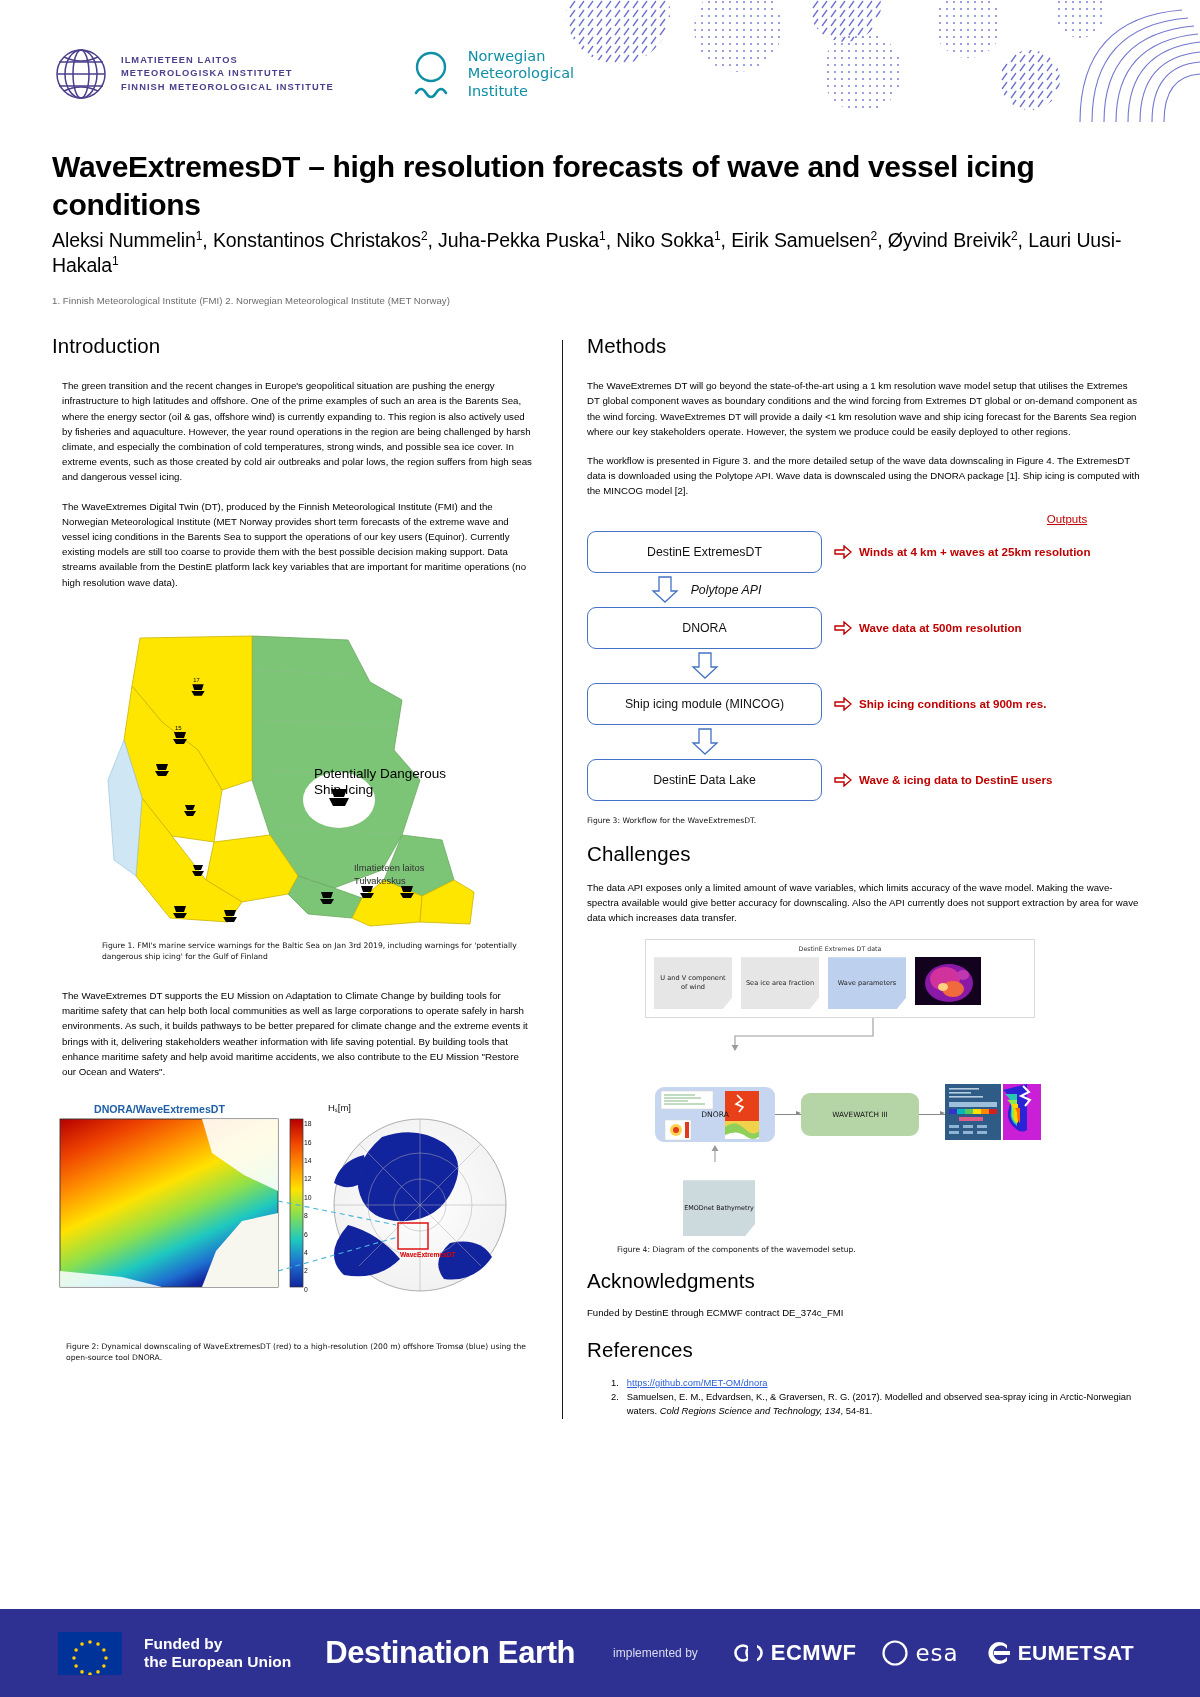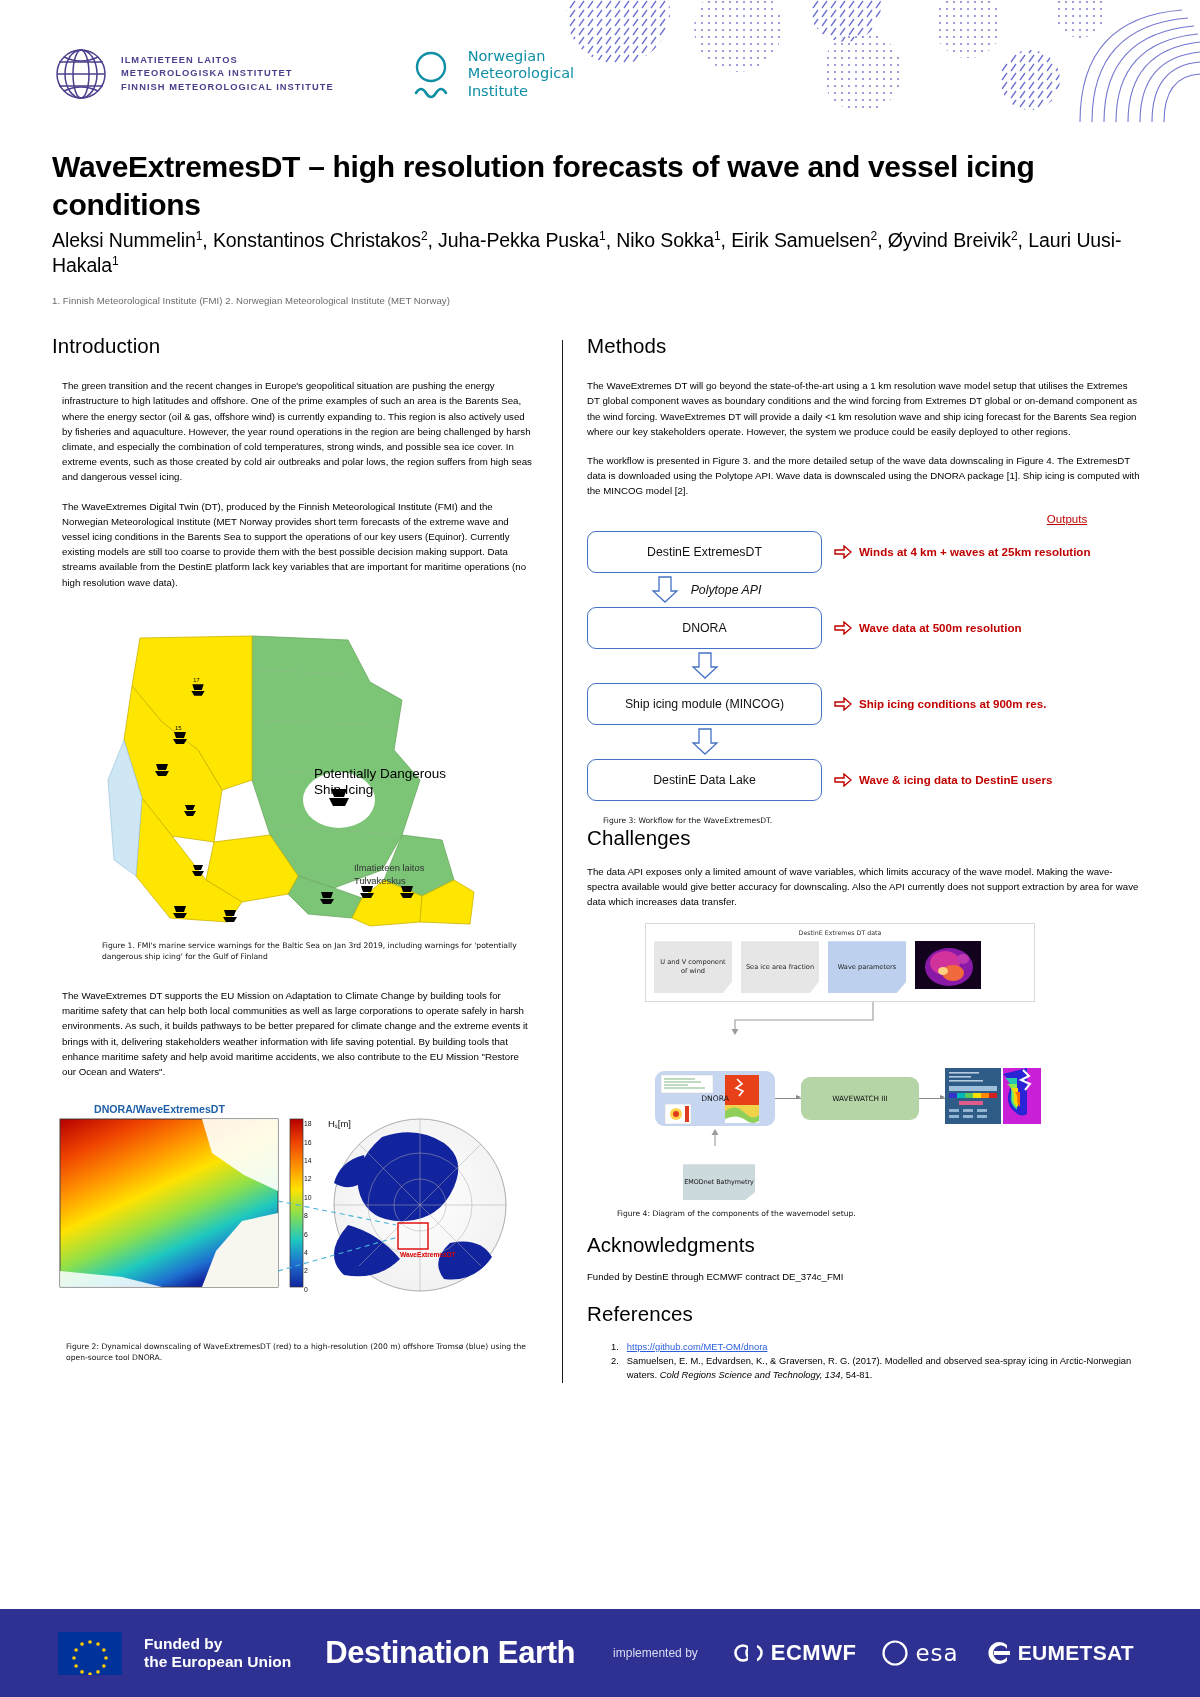--- a/index.html
+++ b/index.html
@@ -101,21 +101,21 @@
     font-size:7.6px; color:#111; font-family:"DejaVu Sans", sans-serif;
   }
   .node-ww3 {
     width:118px; height:43px; background:#b5d5a7; border-radius:9px;
     display:flex; align-items:center; justify-content:center;
     font-size:7.3px; color:#111; font-family:"DejaVu Sans", sans-serif;
   }
   .conn { height:1px; background:#888; width:26px; position:relative; }
   .conn:after{ content:""; position:absolute; right:0; top:-2.5px; border-left:5px solid #888; border-top:2.5px solid transparent; border-bottom:2.5px solid transparent; }
   .node-emod {
-    width:72px; height:36px; background:#ccd9dd; font-size:6.4px; text-align:center;
+    width:72px; height:56px; background:#ccd9dd; font-size:6.4px; text-align:center;
     display:flex; align-items:center; justify-content:center; color:#111;
     clip-path: polygon(0 0, 100% 0, 100% 78%, 86% 100%, 0 100%);
     margin:16px 0 0 66px; font-family:"DejaVu Sans", sans-serif;
   }
   .fig4-cap { margin:8px 0 0 0; }
 
   
   .ack-text { font-size:9.6px; margin:0 0 0 0; }
   .refs { font-size:9.4px; line-height:1.5; margin:6px 0 0 0; padding-left:24px; }
   .ref-link { color:#2b5fd9; text-decoration:underline; }
@@ -367,21 +367,21 @@
             <line x1="307" y1="43" x2="429" y2="165"></line>
               <line x1="307" y1="165" x2="429" y2="43"></line>
           </g>
 
           <rect x="346" y="122" width="30" height="26" fill="none" stroke="#e00000" stroke-width="1.4"></rect>
 
           <line x1="226" y1="170" x2="346" y2="136" stroke="#46b4d8" stroke-width="1.1" stroke-dasharray="5 4"></line>
           <line x1="226" y1="100" x2="344" y2="124" stroke="#46b4d8" stroke-width="1.1" stroke-dasharray="5 4"></line>
         </svg>
         <div style="position:absolute; left:42px; top:2px; font-size:10.6px; font-weight:bold; color:#1e5fa8;">DNORA/WaveExtremesDT</div>
-        <div style="position:absolute; left:276px; top:16px; font-size:9.5px; color:#111;">Hₛ[m]</div>
+        <div style="position:absolute; left:276px; top:0; font-size:9.5px; color:#111;">Hₛ[m]</div>
         <div style="position:absolute; left:252px; top:14px; font-size:6.8px; line-height:18.4px; color:#111;">
           <div>18</div>
           <div>16</div>
           <div>14</div>
           <div>12</div>
           <div>10</div>
           <div>8</div>
           <div>6</div>
           <div>4</div>
           <div>2</div>
@@ -455,24 +455,24 @@
       <div class="wf-row">
         <div class="wf-box">DestinE Data Lake</div>
         <div class="wf-out">
           <svg width="18" height="14" viewBox="0 0 18 14">
               <path d="M1 5 h9 v-4 l7 6 l-7 6 v-4 h-9 Z" fill="none" stroke="#c00000" stroke-width="1.4"></path>
             </svg>
           <span>Wave &amp; icing data to DestinE users</span>
         </div>
       </div>
 
-      <div class="fig-caption" style="margin-top:14px;margin-left:16px;">Figure 3: Workflow for the WaveExtremesDT.</div>
-    </div>
-
-    <h2 class="section tight" style="">Challenges</h2>
+      <div class="fig-caption" style="margin-top:14px;">Figure 3: Workflow for the WaveExtremesDT.</div>
+    </div>
+
+    <h2 class="section tight" style="margin-top:16px;">Challenges</h2>
     <p class="body-text">The data API exposes only a limited amount of wave variables, which limits accuracy of the wave model. Making the wave-spectra available would give better accuracy for downscaling. Also the API currently does not support extraction by area for wave data which increases data transfer.</p>
 
     <div class="fig4-box">
       <div class="f4-top">
         <div class="f4-top-title">DestinE Extremes DT data</div>
         <div class="f4-chips">
           <div class="chip">U and V component of wind</div>
           <div class="chip">Sea ice area fraction</div>
           <div class="chip blue">Wave parameters</div>
           <div class="chip-img">

